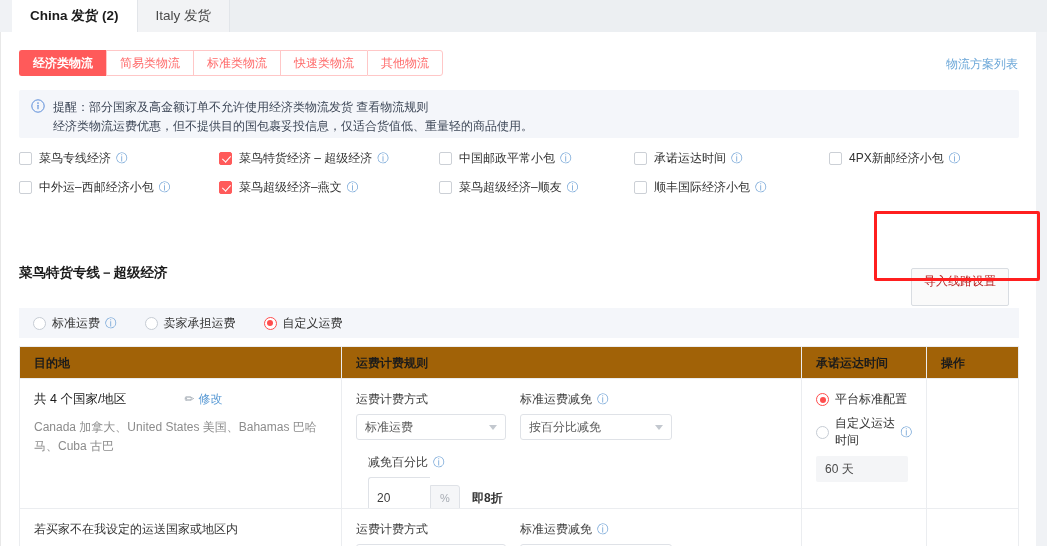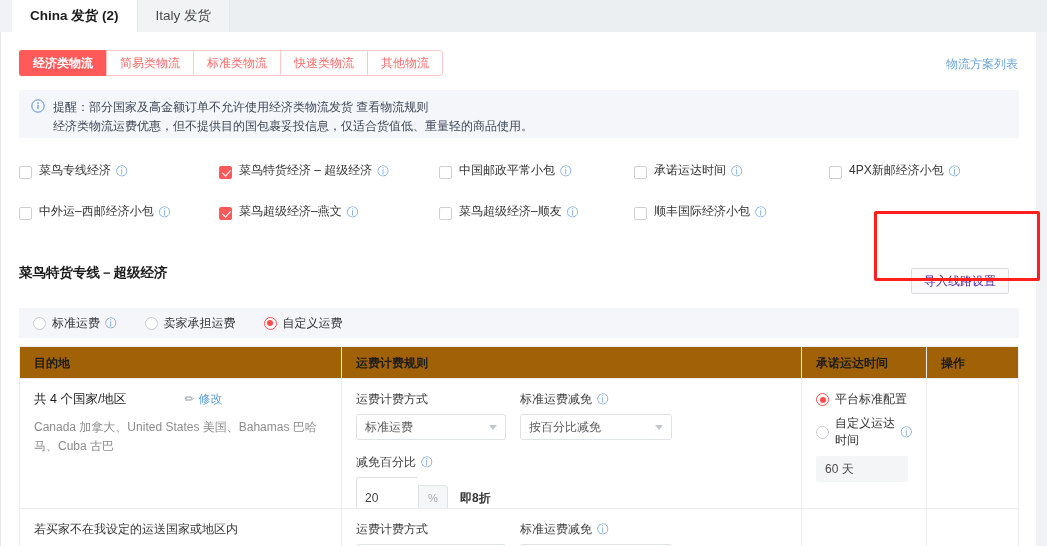--- a/index.html
+++ b/index.html
@@ -75,21 +75,21 @@
   .alert-body { font-size: 12px; line-height: 19px; color: #3d4757; }
   .alert-link { color: #3d4757; }
 
   
   .cbgrid {
     position: absolute; left: 18px; top: 118px; width: 1010px;
     display: grid;
     grid-template-columns: 200px 220px 195px 195px 195px;
     row-gap: 12px;
   }
-  .cbitem { display: flex; align-items: flex-end; font-size: 12px; color: #333; white-space: nowrap; margin-top: 12px; }
+  .cbitem { display: flex; align-items: center; font-size: 12px; color: #333; white-space: nowrap; }
   .cbox {
     width: 13px; height: 13px; border: 1px solid #ccd0d6; border-radius: 2px;
     background: #fff; flex: 0 0 auto; margin-right: 7px;
   }
   .cbox.checked {
     background: #ff5a5a; border-color: #ff5a5a;
     position: relative;
   }
   .cbox.checked::after {
     content: ""; position: absolute; left: 3.5px; top: 1px;
@@ -101,22 +101,22 @@
     color: #6b9fd4; font-size: 11.5px;
   }
 
   
   .sec-title {
     position: absolute; left: 18px; top: 232px;
     font-size: 13.5px; font-weight: bold; color: #1b1b1b;
   }
   .import-btn {
     position: absolute; right: 27px; top: 236px;
-    height: 26px; padding: 0 12px; line-height: 24px;
-    font-size: 12px; color: #4c1d95;
+    height: 38px; padding: 0 12px; line-height: 24px;
+    font-size: 12px; color: #b91c1c;
     background: #fafafa; border: 1px solid #d9dde2; border-radius: 2px;
     cursor: pointer;
   }
   .annot-box {
     position: absolute; left: 874px; top: 211px; width: 166px; height: 70px;
     border: 3px solid #ff1f1f; border-radius: 2px;
     pointer-events: none;
   }
 
   
@@ -198,21 +198,21 @@
     display: flex; align-items: center; padding: 0 8px;
     font-size: 12px; color: #3d3d3d;
   }
   .suffix {
     width: 30px; height: 26px; border: 1px solid #dfe2e7;
     border-radius: 0 3px 3px 0; background: #f5f6f8;
     display: flex; align-items: center; justify-content: center;
     font-size: 11px; color: #a7acb3;
   }
   .pcthint { margin-left: 12px; font-size: 12px; color: #333; font-weight: bold; }
-  .block2 { margin-top: 14px; }
+  .block2 { margin-top: 14px; margin-left: 12px; }
 
   .timeopt { display: flex; align-items: center; font-size: 12px; margin-bottom: 7px; }
   .daybox {
     width: 92px; height: 26px; background: #f4f5f7; border-radius: 2px;
     display: flex; align-items: center; padding: 0 9px;
     font-size: 12px; color: #4a4a4a; margin-top: 2px;
   }
 </style>
 </head>
 <body>

